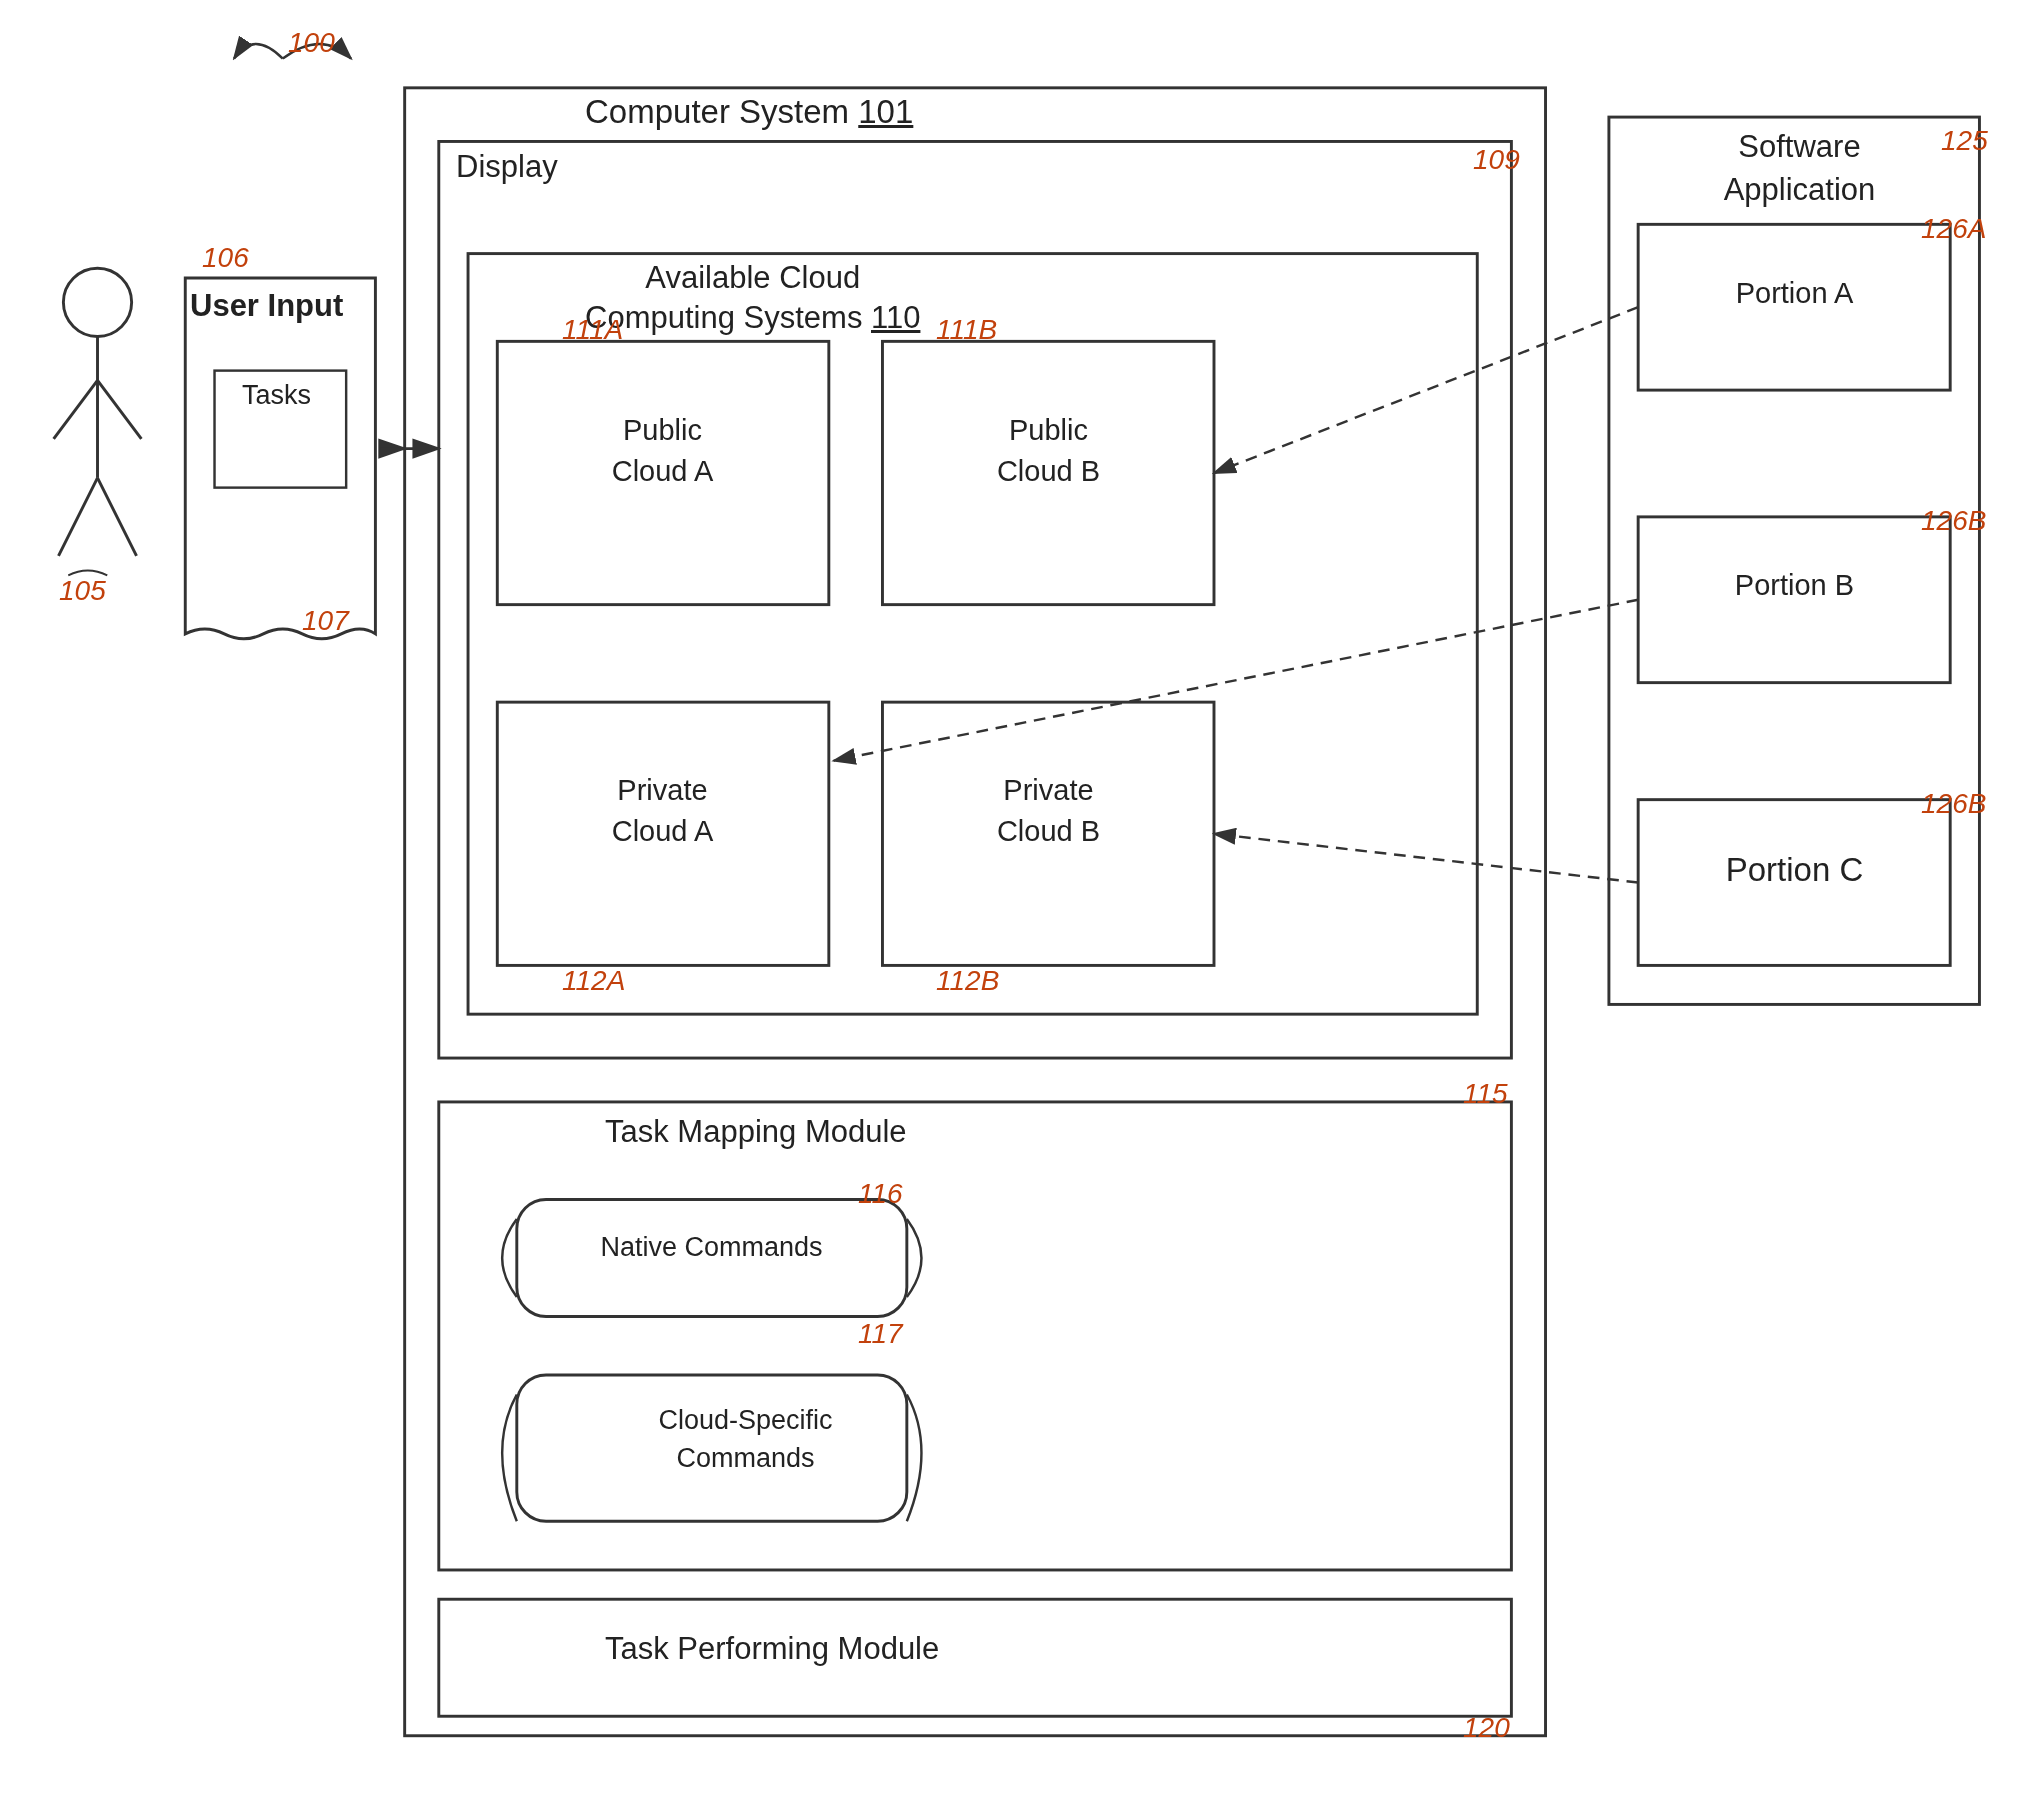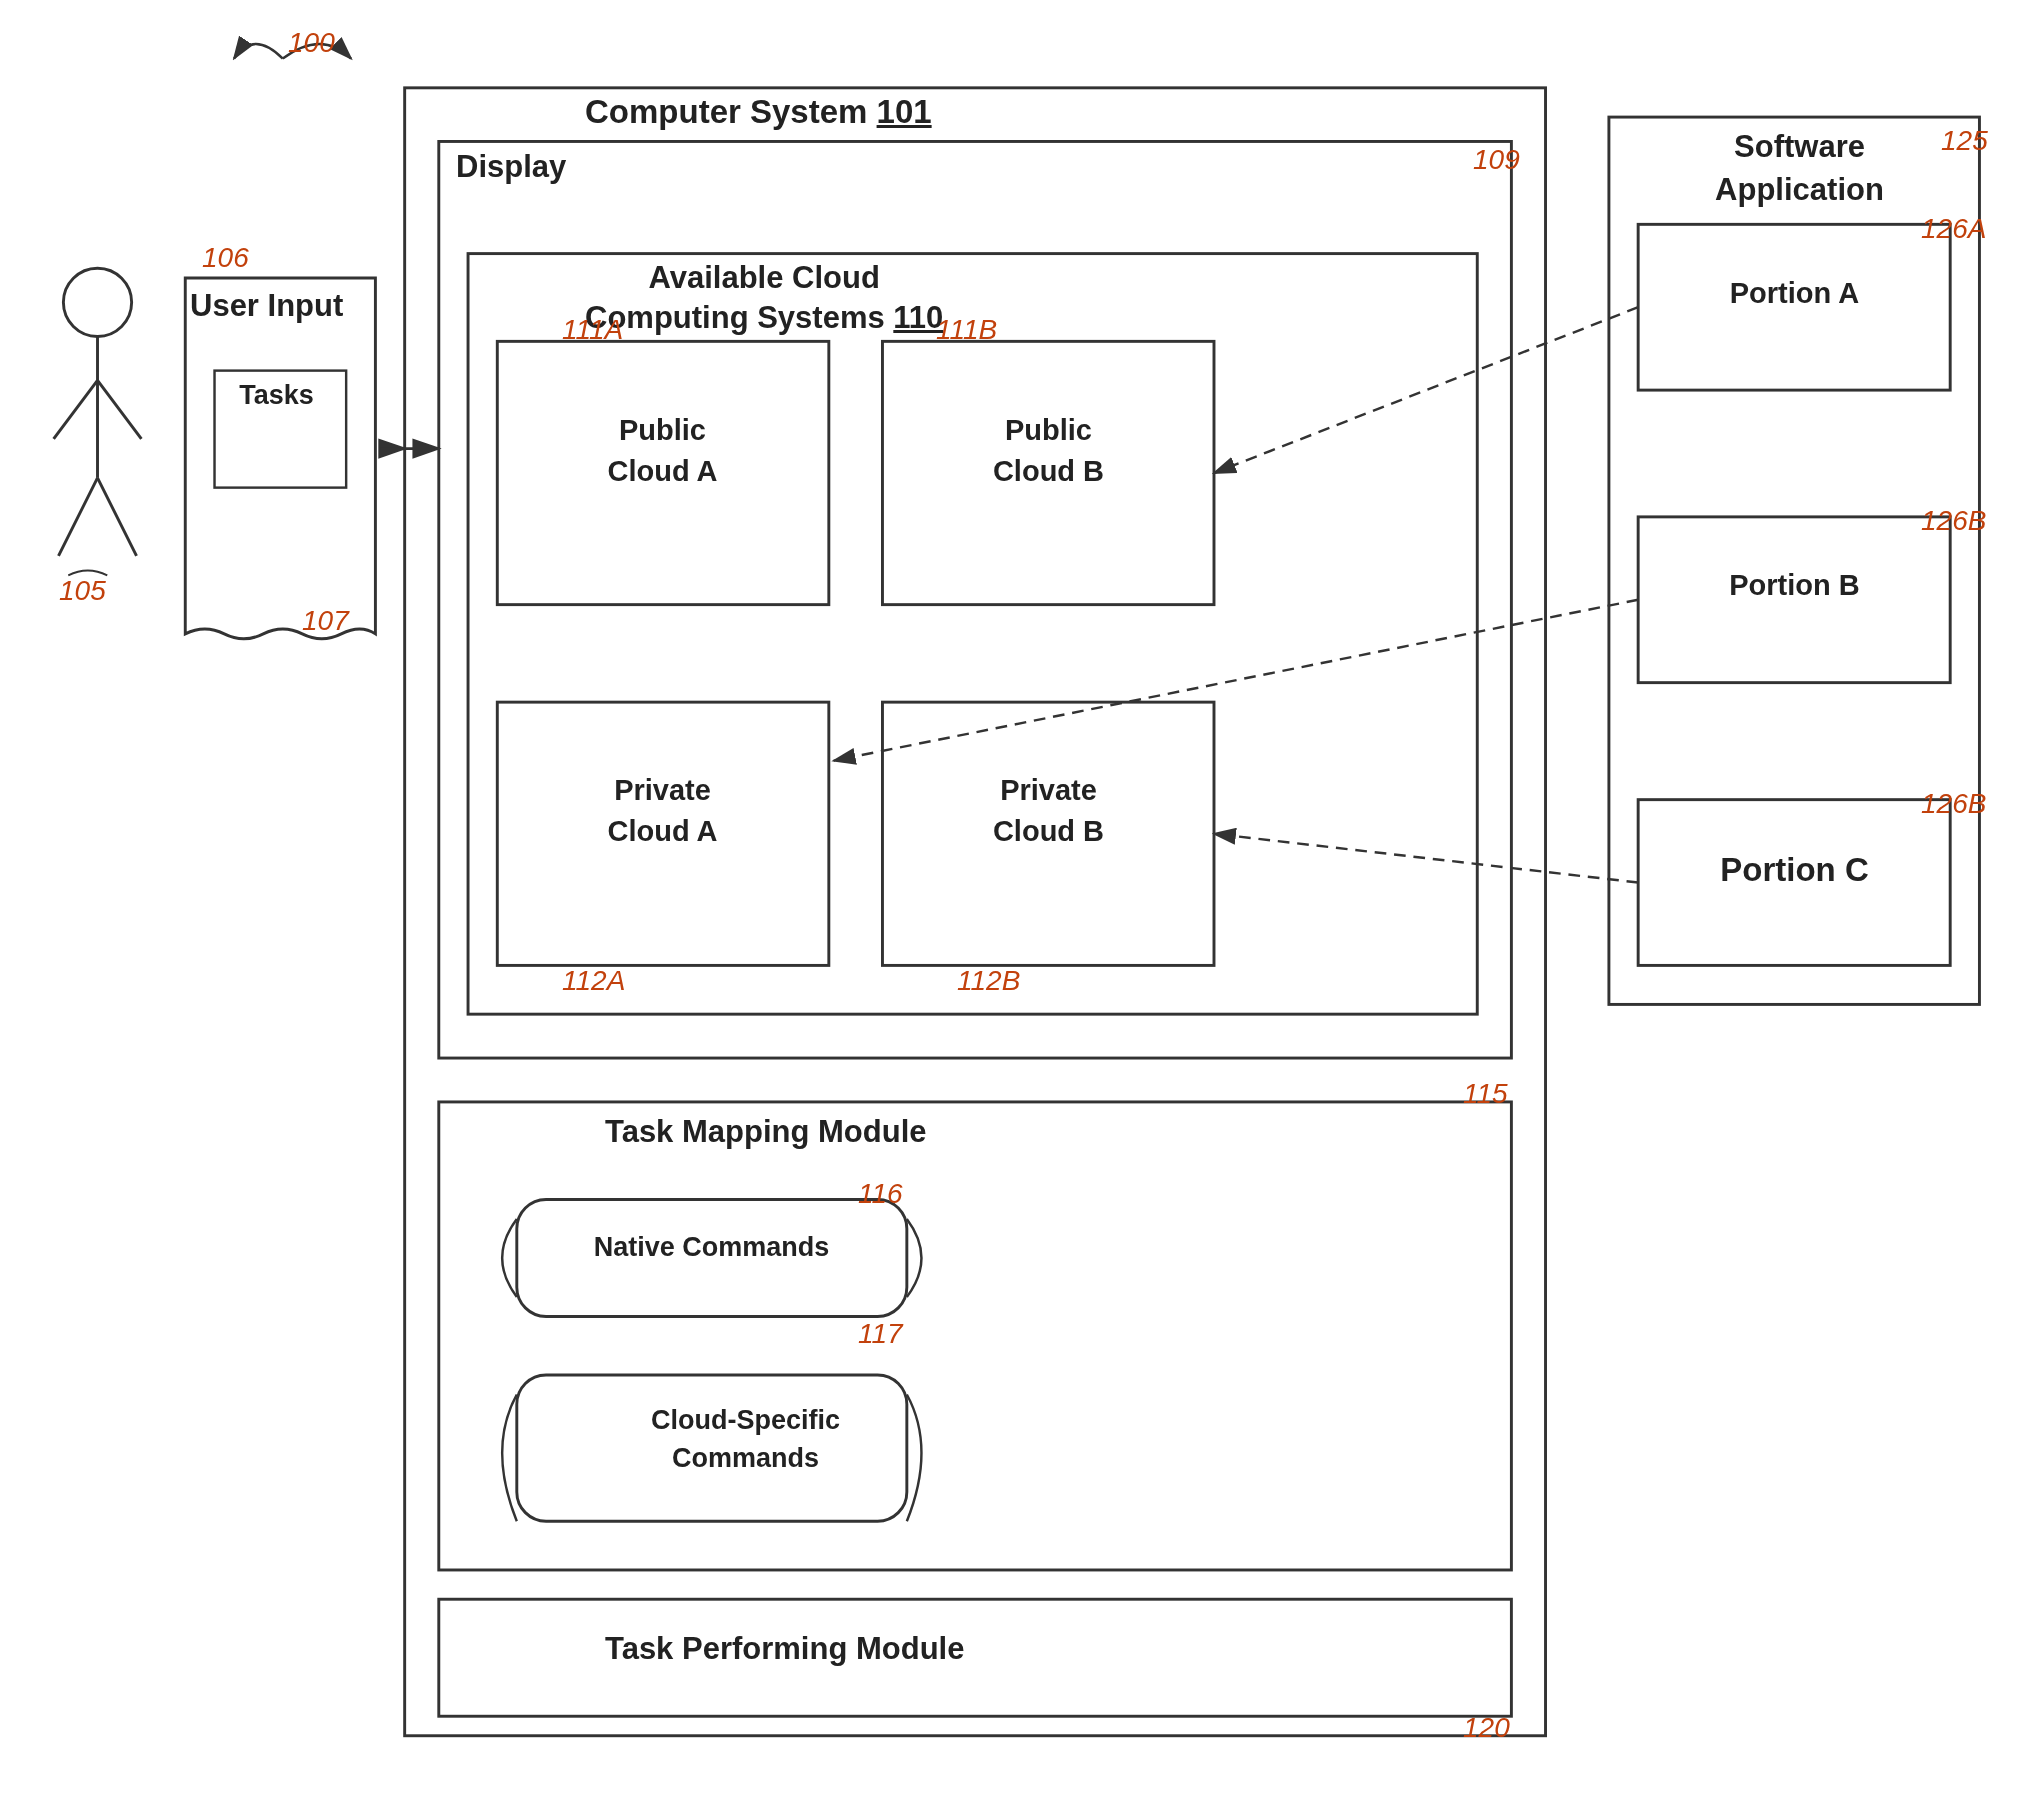--- a/index.html
+++ b/index.html
@@ -17,21 +17,20 @@
       font-style: italic;
       font-size: 28px;
       color: #c2410c;
     }
     
     .text-label {
       position: absolute;
       font-size: 29px;
       color: #222;
       text-align: center;
-      font-weight: bold;
     }
 
     svg.diagram-svg {
       position: absolute;
       top: 0; left: 0;
       width: 2036px;
       height: 1807px;
       pointer-events: none;
     }
   </style>
@@ -143,21 +142,21 @@
 <div class="text-label" style="left:499px; top:410px; width:327px; font-size:29px; line-height:1.4;">Public<br>Cloud A</div>
 
 <div class="text-label" style="left:885px; top:410px; width:327px; font-size:29px; line-height:1.4;">Public<br>Cloud B</div>
 
 <div class="text-label" style="left:499px; top:770px; width:327px; font-size:29px; line-height:1.4;">Private<br>Cloud A</div>
 
 <div class="text-label" style="left:885px; top:770px; width:327px; font-size:29px; line-height:1.4;">Private<br>Cloud B</div>
 
 <div class="ref-label" style="left:562px; top:965px;">112A</div>
 
-<div class="ref-label" style="left:957px; top:965px;text-align:center;">112B</div>
+<div class="ref-label" style="left:936px; top:965px;text-align:center;">112B</div>
 
 <div class="ref-label" style="left:1463px; top:1078px;text-align:right;">115</div>
 
 <div class="text-label" style="left:605px; top:1114px; font-size:31px;">Task Mapping Module</div>
 
 <div class="ref-label" style="left:858px; top:1178px;">116</div>
 
 <div class="text-label" style="left:519px; top:1232px; width:385px; font-size:27px;">Native Commands</div>
 
 <div class="ref-label" style="left:858px; top:1318px;">117</div>

